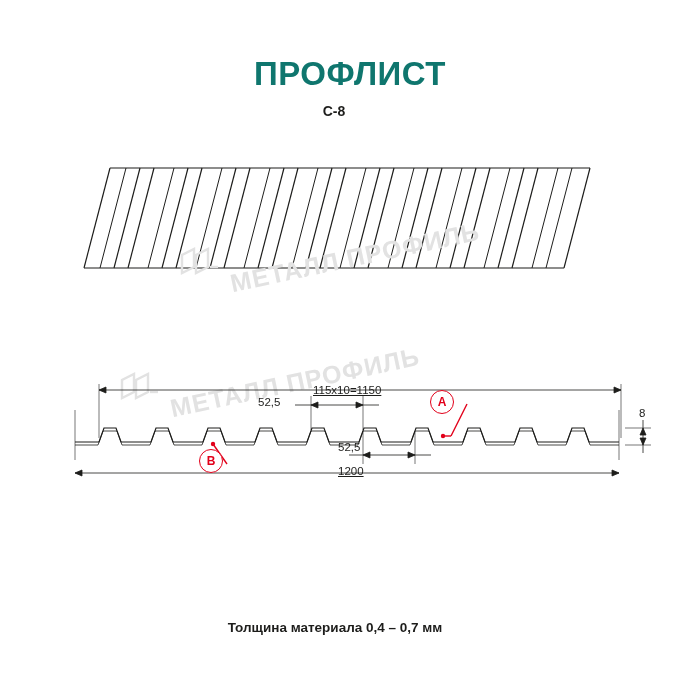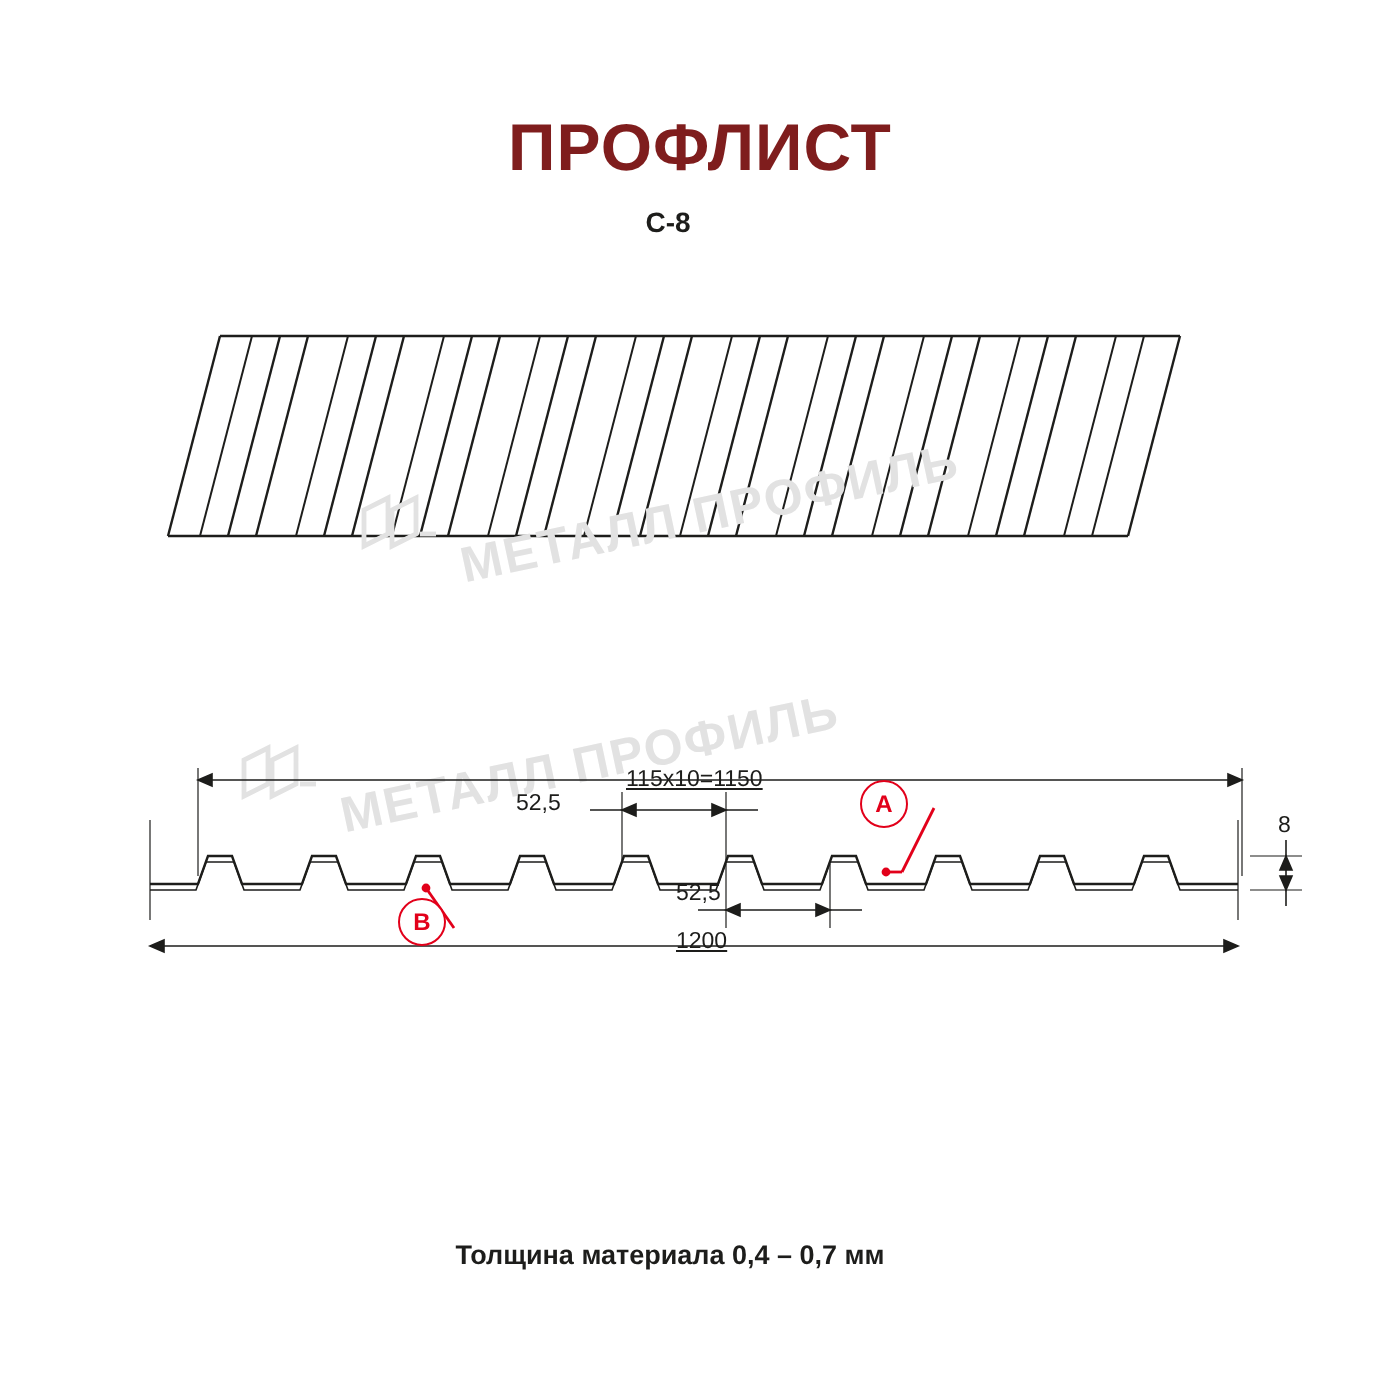--- a/index.html
+++ b/index.html
@@ -10,21 +10,21 @@
     color:#1a1a1a;
     position:relative;
     overflow:hidden;
   }
   .page{position:absolute;inset:0;}
 
   .title{
     position:absolute;top:55px;left:0;width:700px;
     text-align:center;
     font-size:33px;font-weight:bold;letter-spacing:0.5px;
-    color:#7f1d1d;
+    color:#0f766e;
   }
   .subtitle{
     position:absolute;top:103px;left:0;width:668px;
     text-align:center;
     font-size:14px;font-weight:bold;color:#1d1d1b;
   }
   .footer-note{
     position:absolute;top:620px;left:0;width:670px;
     text-align:center;
     font-size:13.5px;font-weight:bold;color:#1d1d1b;

